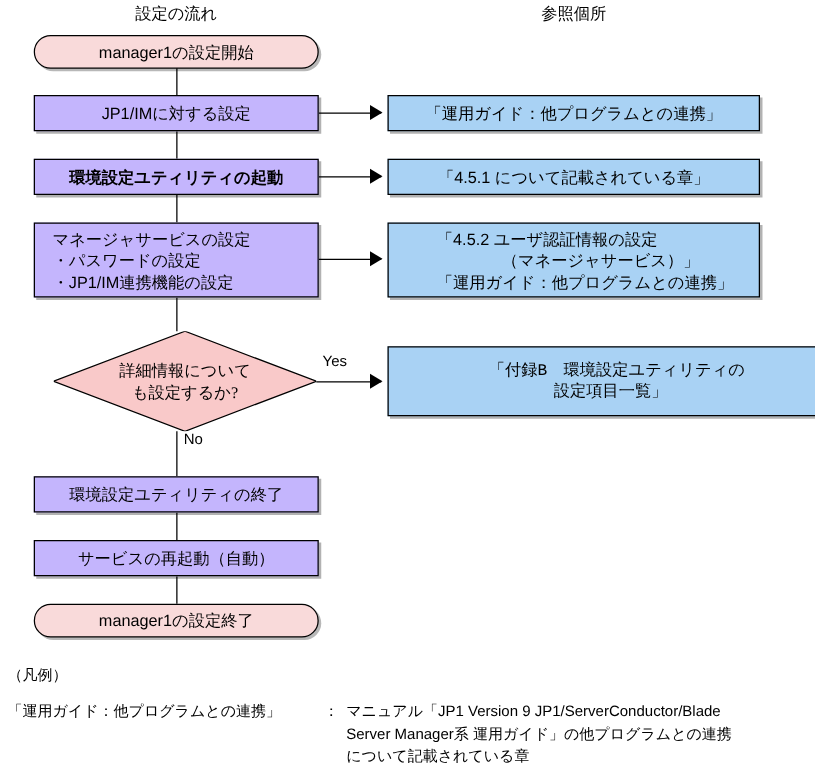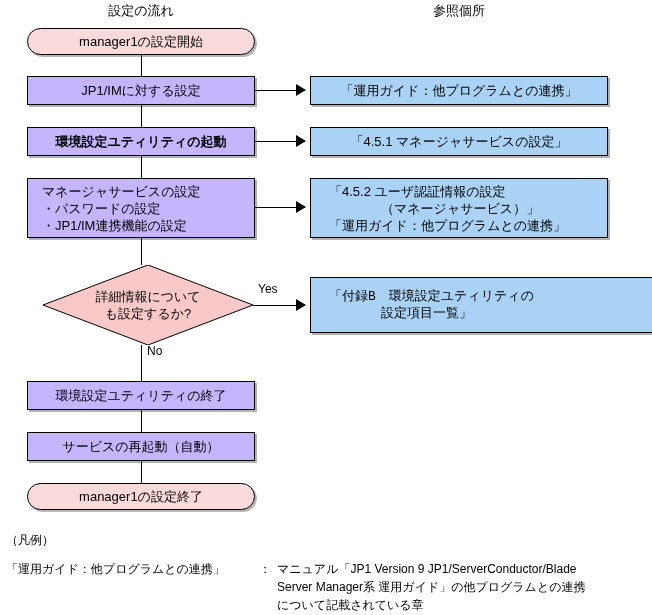--- a/index.html
+++ b/index.html
@@ -61,21 +61,21 @@
     padding-left: 14px;
   }
   
   .ref {
     background: #a9d2f4;
     text-align: center;
     align-items: center;
     box-shadow: 2px 2px 0 rgba(0,0,0,0.30);
   }
   .ref.left-text {
-    align-items: flex-start;
+    align-items: center;
     text-align: left;
     padding-left: 18px;
   }
 
   
   .term {
     position: absolute;
     box-sizing: border-box;
     border: 1px solid #000000;
     border-radius: 14px;
@@ -85,20 +85,21 @@
     justify-content: center;
     font-size: 13px;
     line-height: 17px;
     white-space: nowrap;
     box-shadow: 2px 2px 0 rgba(0,0,0,0.28);
   }
 
   
   .diamond-wrap {
     position: absolute;
+    font-family: Liberation Serif, serif;
   }
   .diamond-wrap svg {
     position: absolute;
     left: 0; top: 0;
   }
   .diamond-label {
     position: absolute;
     left: 0; top: 0;
     width: 100%;
     height: 100%;
@@ -238,21 +239,21 @@
 
   <div class="term" style="left:27px; top:483px; width:228px; height:27px;">
     <span>manager1の設定終了</span>
   </div>
 
   <div class="node ref" style="left:310px; top:76px; width:298px; height:29px;">
     <span class="line">「運用ガイド：他プログラムとの連携」</span>
   </div>
 
   <div class="node ref" style="left:310px; top:127px; width:298px; height:29px;">
-    <span class="line">「4.5.1 マネージャサービスの設定」</span>
+    <span class="line">「4.5.1 について記載されている章」</span>
   </div>
 
   <div class="node ref left-text" style="left:310px; top:178px; width:298px; height:60px;">
     <span class="line">「4.5.2 ユーザ認証情報の設定
 　　　　（マネージャサービス）」
 「運用ガイド：他プログラムとの連携」</span>
   </div>
 
   <div class="node ref left-text" style="left:310px; top:277px; width:349px; height:56px;font-family:Liberation Mono, monospace;">
     <span class="line">「付録B　環境設定ユティリティの

